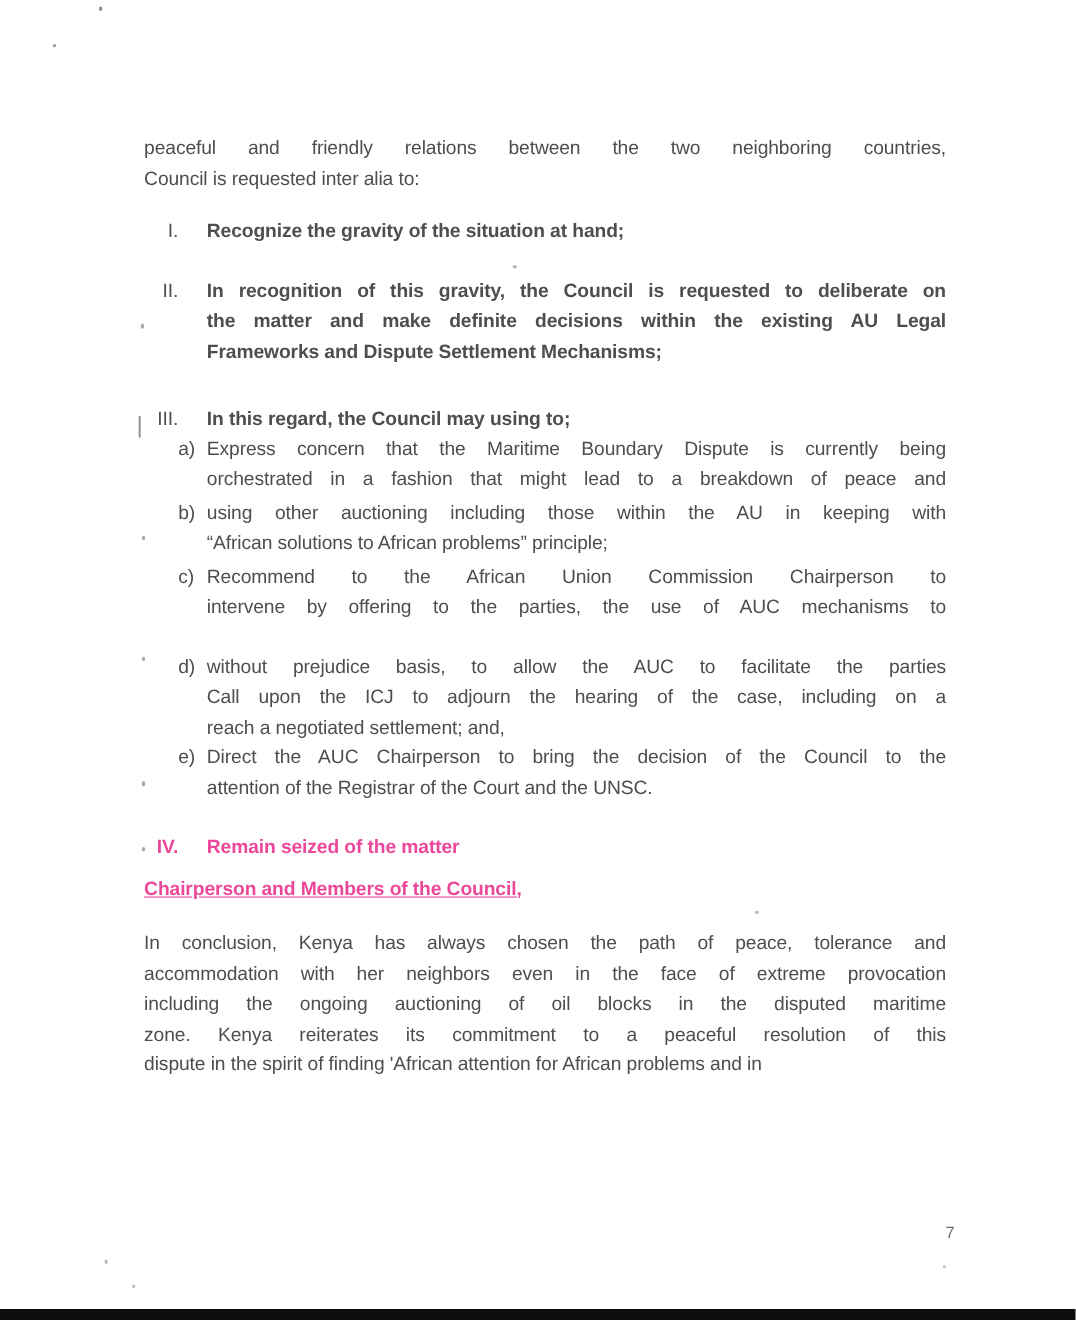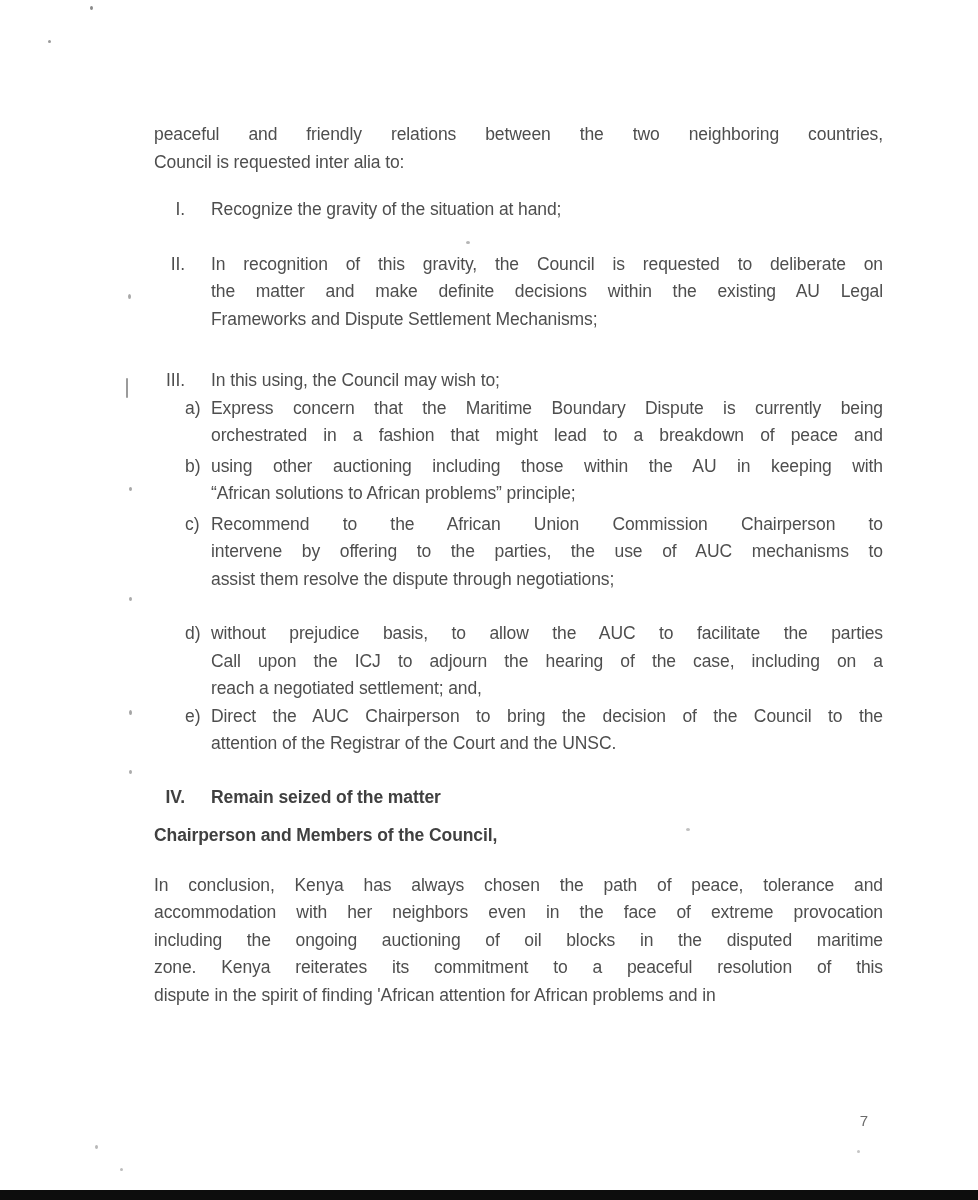--- a/index.html
+++ b/index.html
@@ -5,62 +5,62 @@
   html,body{margin:0;padding:0;background:#ffffff;}
   .page{
     position:relative;
     width:978px;height:1200px;
     background:#ffffff;
     overflow:hidden;
     font-family:"Liberation Sans", sans-serif;
   }
   .content{
     position:absolute;
-    left:154px; top:121px;
+    left:131px; top:121px;
     width:729px;
     color:#4e4e4e;
     font-size:17.5px;
     line-height:27.5px;
     letter-spacing:-0.1px;
     filter:blur(0.3px);
   }
   .tl{width:100%;}
   .tl-just{text-align:justify; text-align-last:justify;}
   .tl-last{text-align:left;}
   .para{width:100%;}
   
   .ritem{display:flex; align-items:flex-start;}
   .rmark{
     width:57px; flex:0 0 57px;
     box-sizing:border-box;
     padding-right:26px;
     text-align:right;
   }
-  .rbody{flex:1 1 auto; min-width:0;}
+  .rbody{flex:1 1 auto; min-width:0;font-weight:bold;}
   
   .litem{display:flex; align-items:flex-start;}
   .lmark{
     width:57px; flex:0 0 57px;
     box-sizing:border-box;
     padding-left:31px;
     text-align:left;
   }
   .lbody{flex:1 1 auto; min-width:0;}
-  .bold{font-weight:700; color:#404040;}
+  .bold{font-weight:700; color:#ec4899;}
   
   .m-intro{margin-top:0;}
   .m-i{margin-top:20px;}
   .m-ii{margin-top:27px;}
   .m-iii{margin-top:34px;}
   .m-b{margin-top:3px;}
   .m-c{margin-top:3px;}
   .m-d{margin-top:27px;}
   .m-e{margin-top:0px;}
   .m-iv{margin-top:26px;}
-  .m-sal{margin-top:11px;}
+  .m-sal{margin-top:11px;text-decoration:underline;}
   .m-con{margin-top:22px;}
   .pagenum{
     position:absolute;
     top:1112px; right:110px;
     font-size:15px; color:#6b6b6b;
     filter:blur(0.3px);
   }
   .bottom-bar{
     position:absolute;
     left:0; bottom:0;
@@ -93,21 +93,21 @@
       <div class="rbody">
           <div class="tl tl-just">In recognition of this gravity, the Council is requested to deliberate on</div>
           <div class="tl tl-just">the matter and make definite decisions within the existing AU Legal</div>
           <div class="tl tl-last">Frameworks and Dispute Settlement Mechanisms;</div>
         </div>
     </div>
 
     <div class="ritem m-iii">
       <div class="rmark">III.</div>
       <div class="rbody">
-          <div class="tl tl-last">In this using, the Council may wish to;</div>
+          <div class="tl tl-last">In this regard, the Council may using to;</div>
         </div>
     </div>
 
     <div class="litem">
       <div class="lmark">a)</div>
       <div class="lbody">
           <div class="tl tl-just">Express concern that the Maritime Boundary Dispute is currently being</div>
           <div class="tl tl-just">orchestrated in a fashion that might lead to a breakdown of peace and</div>
         </div>
     </div>
@@ -118,21 +118,20 @@
           <div class="tl tl-just">using other auctioning including those within the AU in keeping with</div>
           <div class="tl tl-last">“African solutions to African problems” principle;</div>
         </div>
     </div>
 
     <div class="litem m-c">
       <div class="lmark">c)</div>
       <div class="lbody">
           <div class="tl tl-just">Recommend to the African Union Commission Chairperson to</div>
           <div class="tl tl-just">intervene by offering to the parties, the use of AUC mechanisms to</div>
-          <div class="tl tl-last">assist them resolve the dispute through negotiations;</div>
         </div>
     </div>
 
     <div class="litem m-d">
       <div class="lmark">d)</div>
       <div class="lbody">
           <div class="tl tl-just">without prejudice basis, to allow the AUC to facilitate the parties</div>
           <div class="tl tl-just">Call upon the ICJ to adjourn the hearing of the case, including on a</div>
           <div class="tl tl-last">reach a negotiated settlement; and,</div>
         </div>

